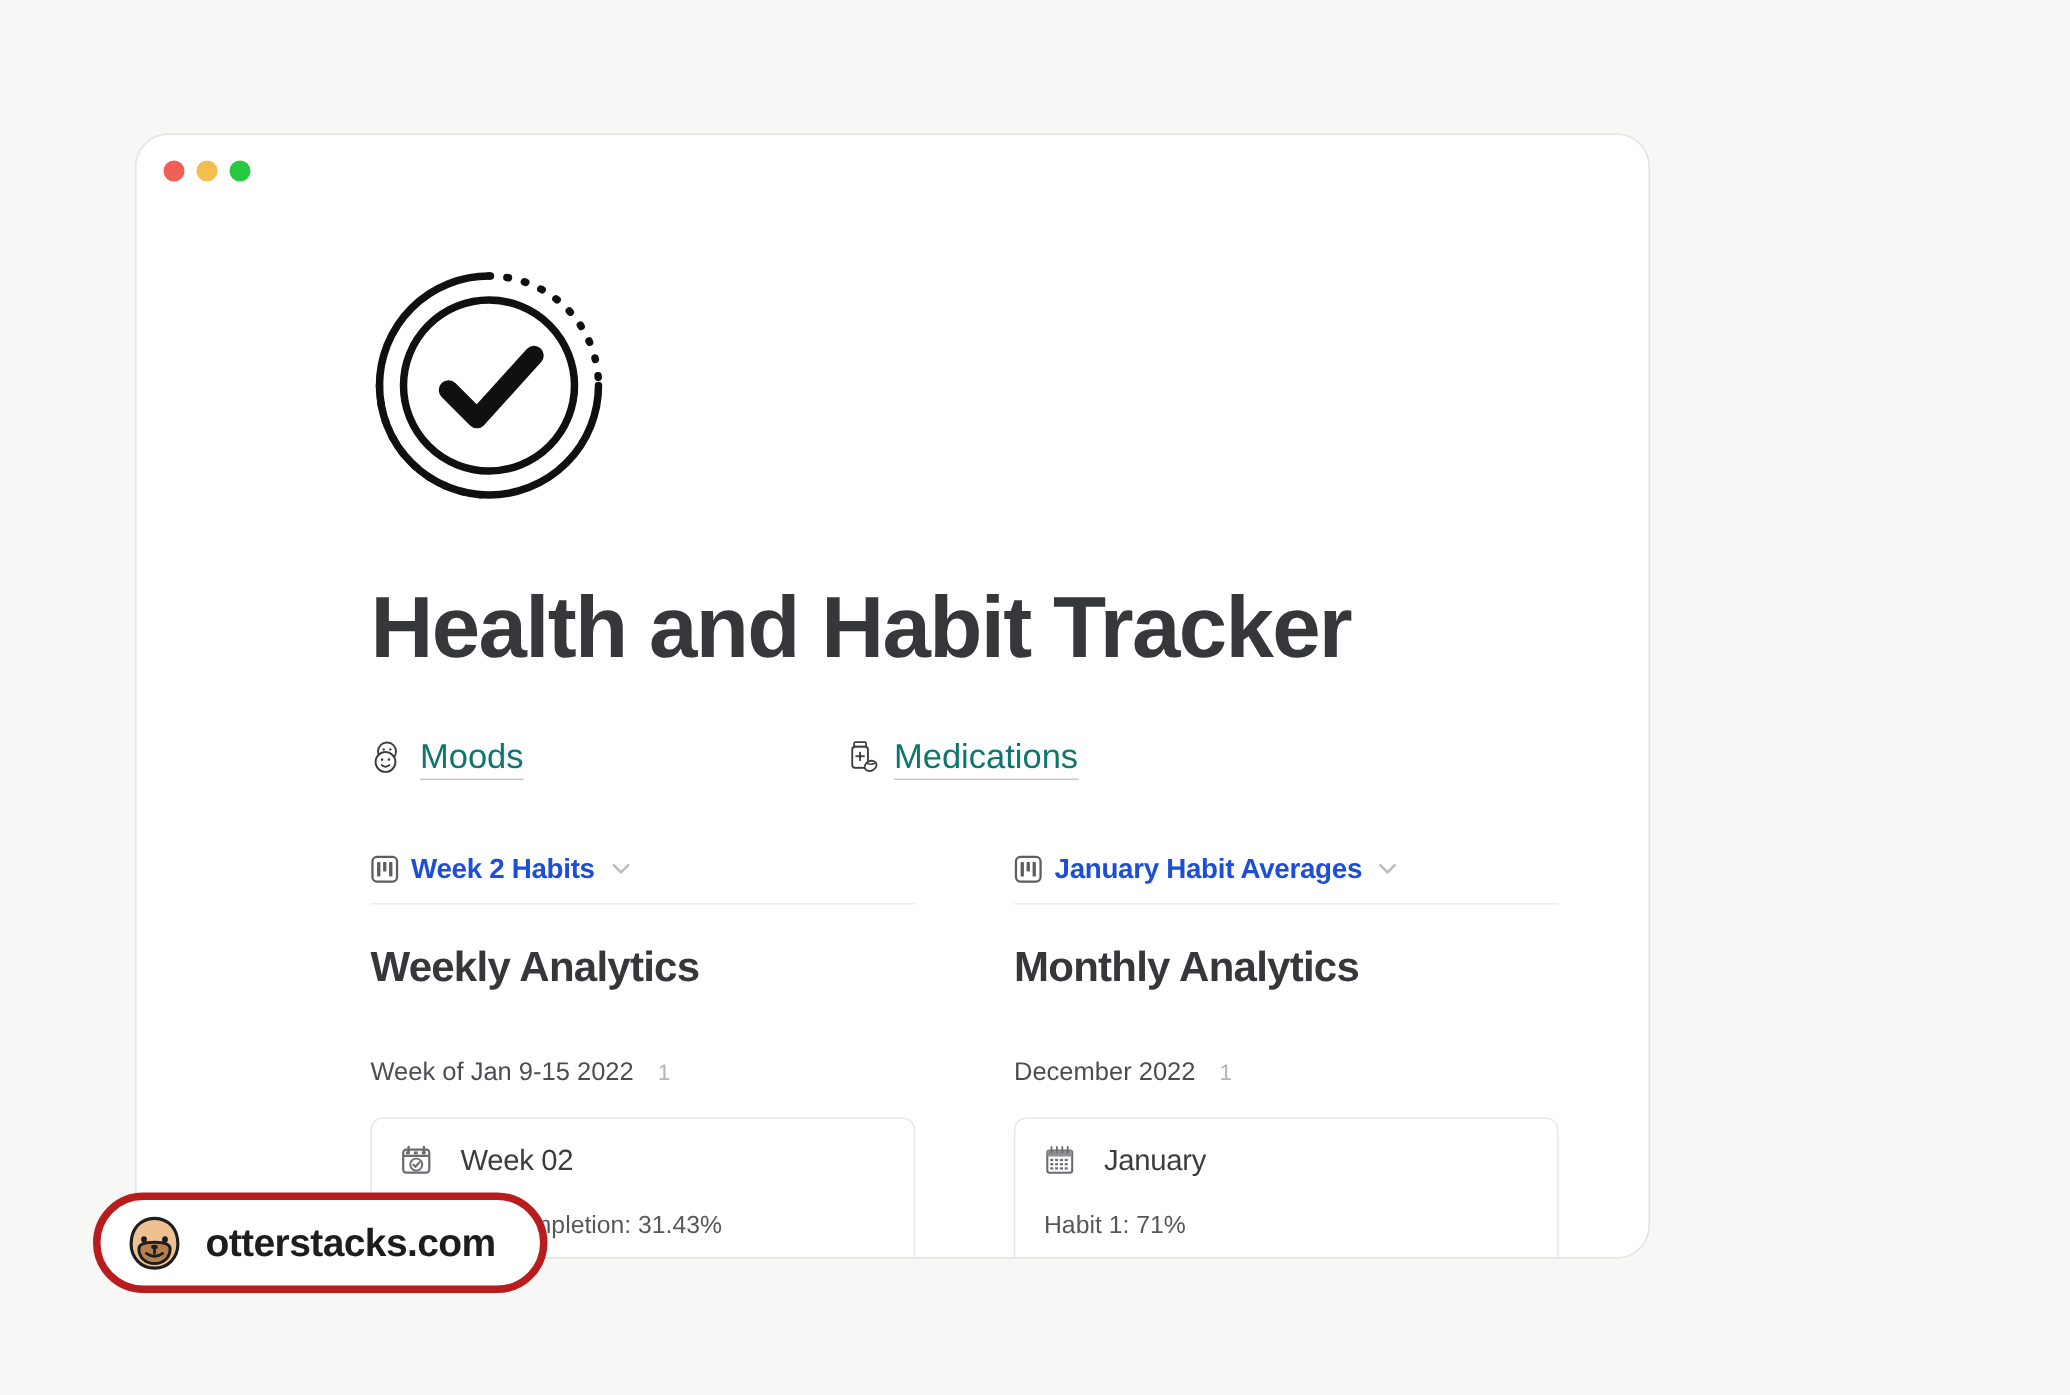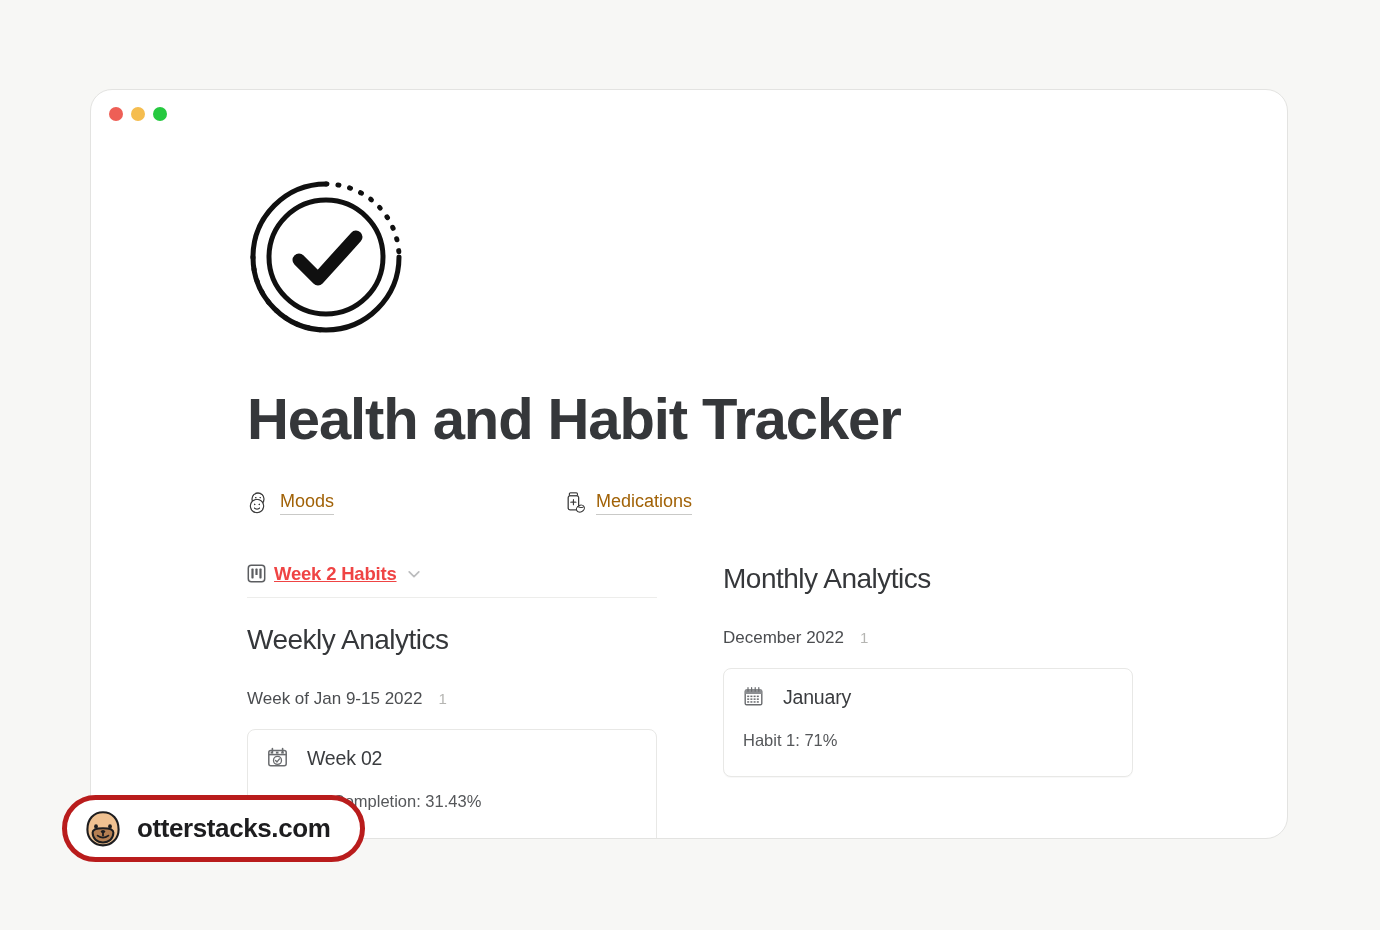--- a/index.html
+++ b/index.html
@@ -15,21 +15,21 @@
     font-family: "Liberation Sans", sans-serif;
     -webkit-font-smoothing: antialiased;
     position: relative;
   }
 
   
   .window {
     position: absolute;
     left: 90px;
     top: 89px;
-    width: 1198px;
+    width: 1010px;
     height: 750px;
     background: #ffffff;
     border: 1px solid #e3e3e1;
     border-radius: 22px;
     overflow: hidden;
   }
 
   .titlebar {
     height: 48px;
     display: flex;
@@ -89,22 +89,22 @@
     width: 24px;
     height: 24px;
     display: flex;
     align-items: center;
     justify-content: center;
     filter: grayscale(1) contrast(1.25);
   }
   .link-emoji svg { display: block; }
 
   .link-label {
-    font-size: 18px;
-    color: #a16207;
+    font-size: 23px;
+    color: #0f766e;
     border-bottom: 1.5px solid #c9c9c7;
     padding-bottom: 2px;
     line-height: 1.16;
   }
 
   
   .columns {
     display: flex;
     gap: 66px;
   }
@@ -123,39 +123,38 @@
     width: 19px;
     height: 19px;
     flex: 0 0 19px;
     display: block;
   }
   .db-icon svg { display: block; }
 
   .db-title {
     font-size: 18.5px;
     font-weight: bold;
-    color: #ef4444;
+    color: #1d4ed8;
     letter-spacing: -0.2px;
-    text-decoration: underline;
   }
 
   .chevron {
     width: 18px;
     height: 18px;
     display: block;
     opacity: .45;
   }
   .chevron svg { display: block; }
 
   .section-heading {
     font-size: 28px;
-    font-weight: normal;
+    font-weight: bold;
     color: #35373a;
     letter-spacing: -0.5px;
-    margin-bottom: 33px;
+    margin-bottom: 44px;
   }
 
   .group-row {
     display: flex;
     align-items: center;
     gap: 16px;
     margin-bottom: 20px;
   }
   .group-name {
     font-size: 17px;
@@ -337,20 +336,36 @@
             </span>
             <span class="card-title">Week 02</span>
           </div>
           <div class="card-line">Average Completion: 31.43%</div>
           <div class="card-line">Habit 1: 29%</div>
         </div>
       </div>
 
       <div class="column">
 
+        <div class="db-header">
+          <span class="db-icon">
+            <svg width="19" height="19" viewBox="0 0 19 19" xmlns="http://www.w3.org/2000/svg">
+              <rect x="1.3" y="1.3" width="16.4" height="16.4" rx="3" fill="none" stroke="#5b5d60" stroke-width="1.5"></rect>
+              <rect x="4.4" y="4.6" width="2.2" height="9.8" rx="0.6" fill="#5b5d60"></rect>
+              <rect x="8.4" y="4.6" width="2.2" height="6.4" rx="0.6" fill="#5b5d60"></rect>
+              <rect x="12.4" y="4.6" width="2.2" height="9.8" rx="0.6" fill="#5b5d60"></rect>
+            </svg>
+          </span>
+          <span class="db-title">January Habit Averages</span>
+          <span class="chevron">
+            <svg width="18" height="18" viewBox="0 0 18 18" xmlns="http://www.w3.org/2000/svg">
+              <path d="M4.2 6.8 L9 11.6 L13.8 6.8" fill="none" stroke="#6b6d70" stroke-width="1.7" stroke-linecap="round" stroke-linejoin="round"></path>
+            </svg>
+          </span>
+        </div>
 
         <h2 class="section-heading">Monthly Analytics</h2>
 
         <div class="group-row">
           <span class="group-name">December 2022</span>
           <span class="group-count">1</span>
         </div>
 
         <div class="card">
           <div class="card-title-row">

